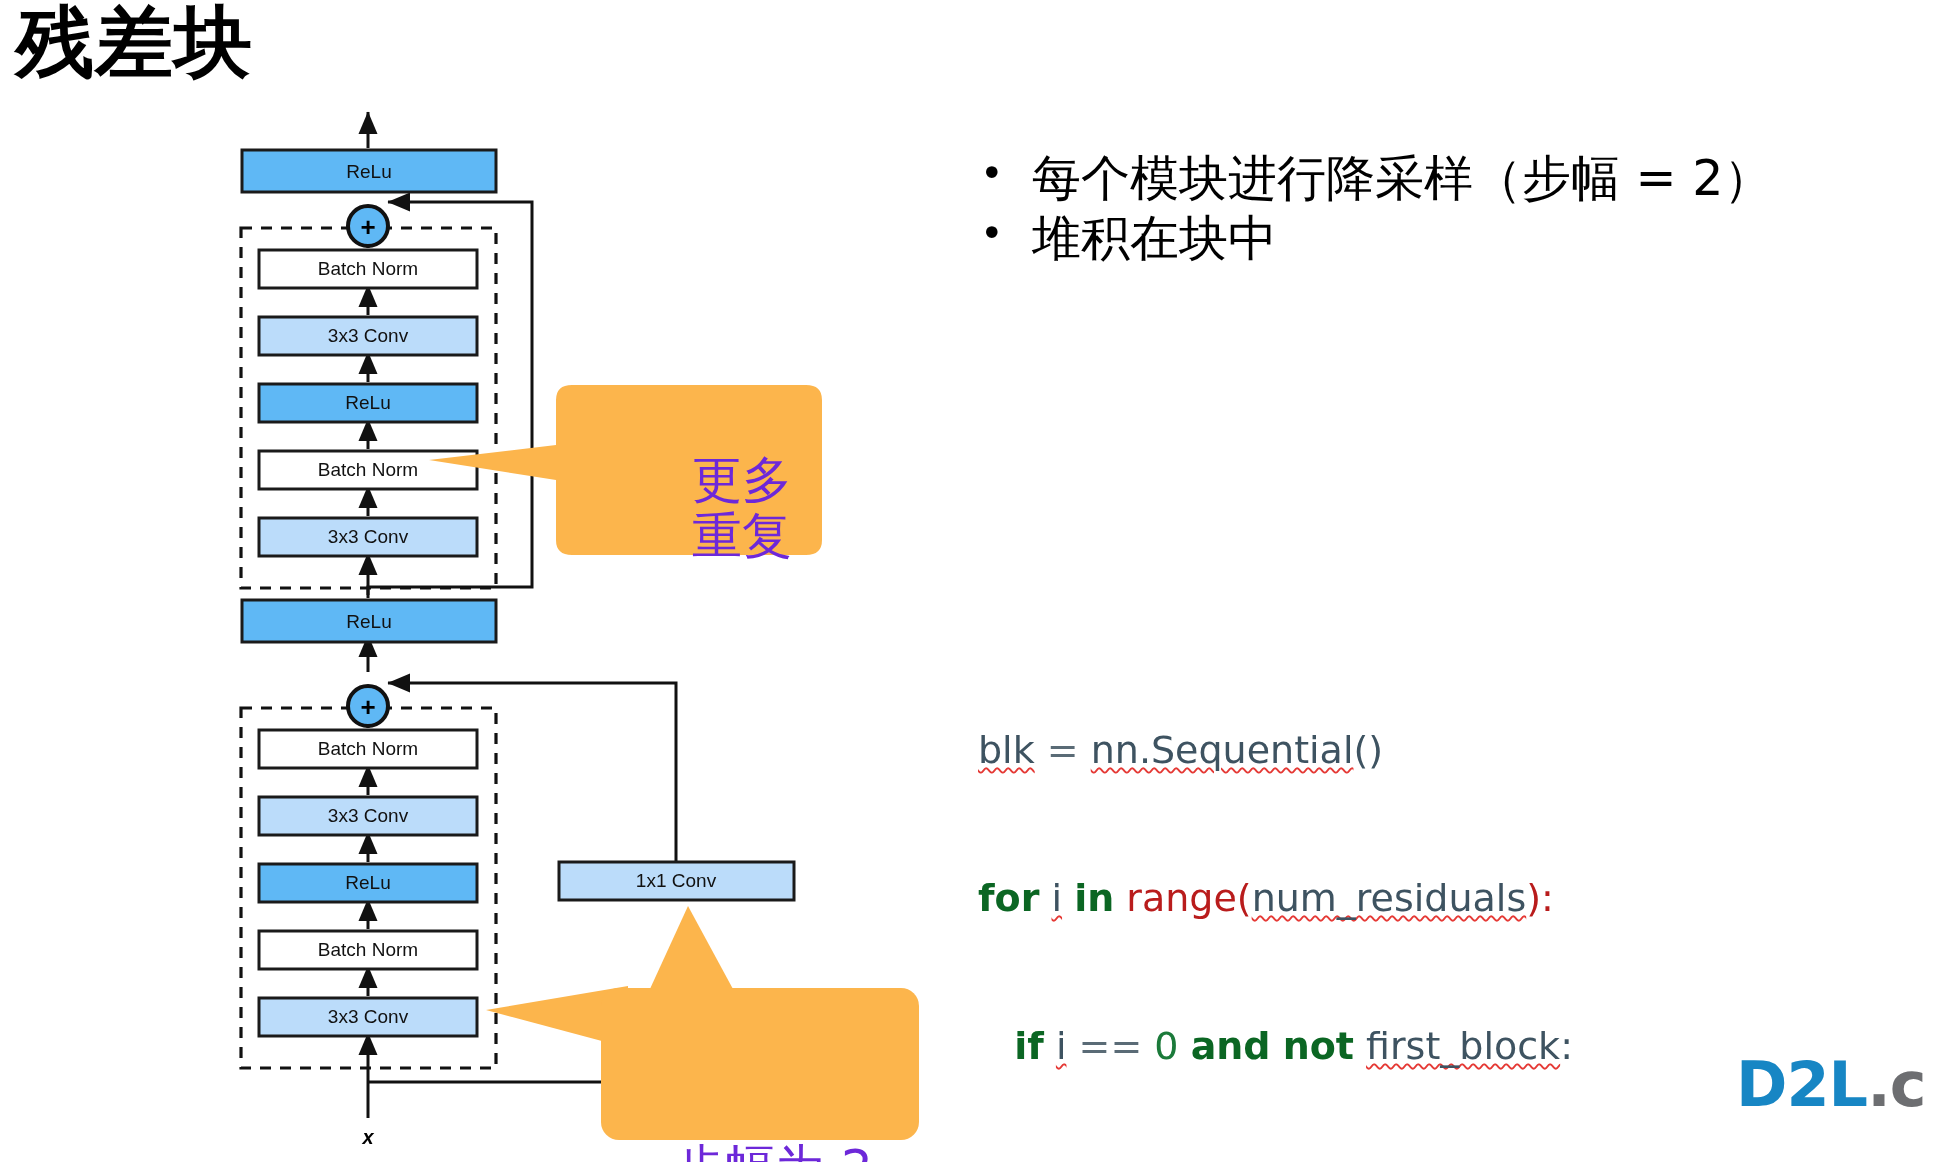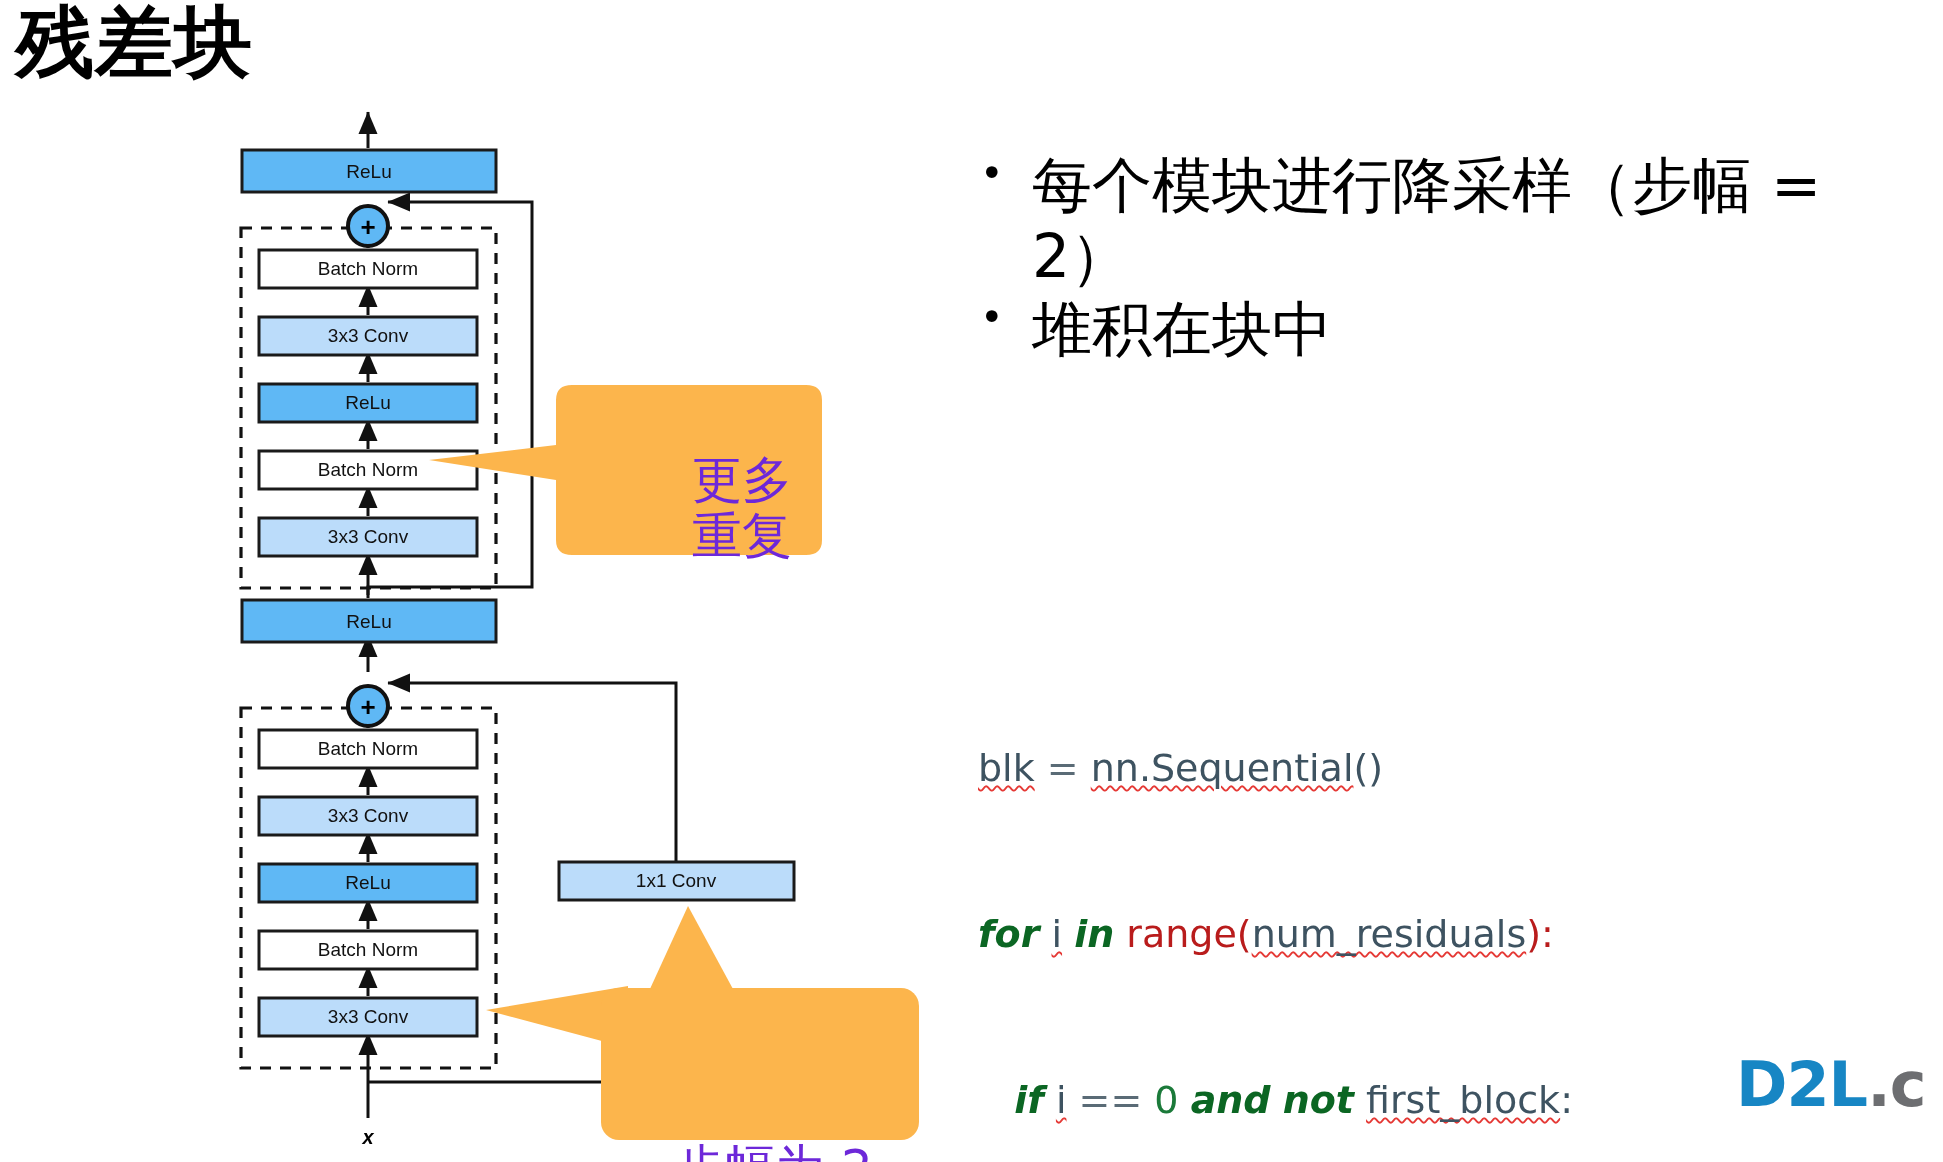--- a/index.html
+++ b/index.html
@@ -43,38 +43,38 @@
     line-height: 1.12; pointer-events: none;
   }
   #callout-more-label { left: 672px; top: 352px; font-size: 50px; text-align: right; width: 120px; }
   #callout-stride-label { left: 664px; top: 1040px; font-size: 50px; width: 220px; text-align: center; white-space: nowrap; }
 
   
   #right { position: absolute; left: 966px; top: 150px; width: 940px; }
   ul#bullets { list-style: none; }
   ul#bullets li {
     position: relative; padding-left: 66px;
-    font-size: 60px; line-height: 1.18; color: #000000;
+    font-size: 49px; line-height: 1.18; color: #000000;
     font-family: "DejaVu Sans", "Liberation Sans", sans-serif;
     margin-bottom: 2px;
   }
   ul#bullets li::before {
     content: "•"; position: absolute; left: 14px; top: 0px;
     font-size: 40px; color: #000;
   }
 
   
   #code {
     position: absolute; left: 978px; top: 627px; width: 900px;
     font-family: "DejaVu Sans", "Liberation Sans", sans-serif;
     font-size: 38px; line-height: 1.30; color: #3e5361;
     white-space: pre;
   }
-  #code .ln { display: block; margin-top: 18px; }
-  .kw  { color: #0b6623; font-weight: 700; font-style: italic; }
+  #code .ln { display: block; }
+  .kw  { color: #0b6623; font-weight: 700; }
   .fn  { color: #b91c1c; }
   .num { color: #1b7a3a; }
   .op  { color: #5a6b76; }
   .id  { color: #3e5361; }
   
   .sq {
     text-decoration: underline wavy #e53935;
     text-decoration-thickness: 2px;
     text-underline-offset: 4px;
   }

